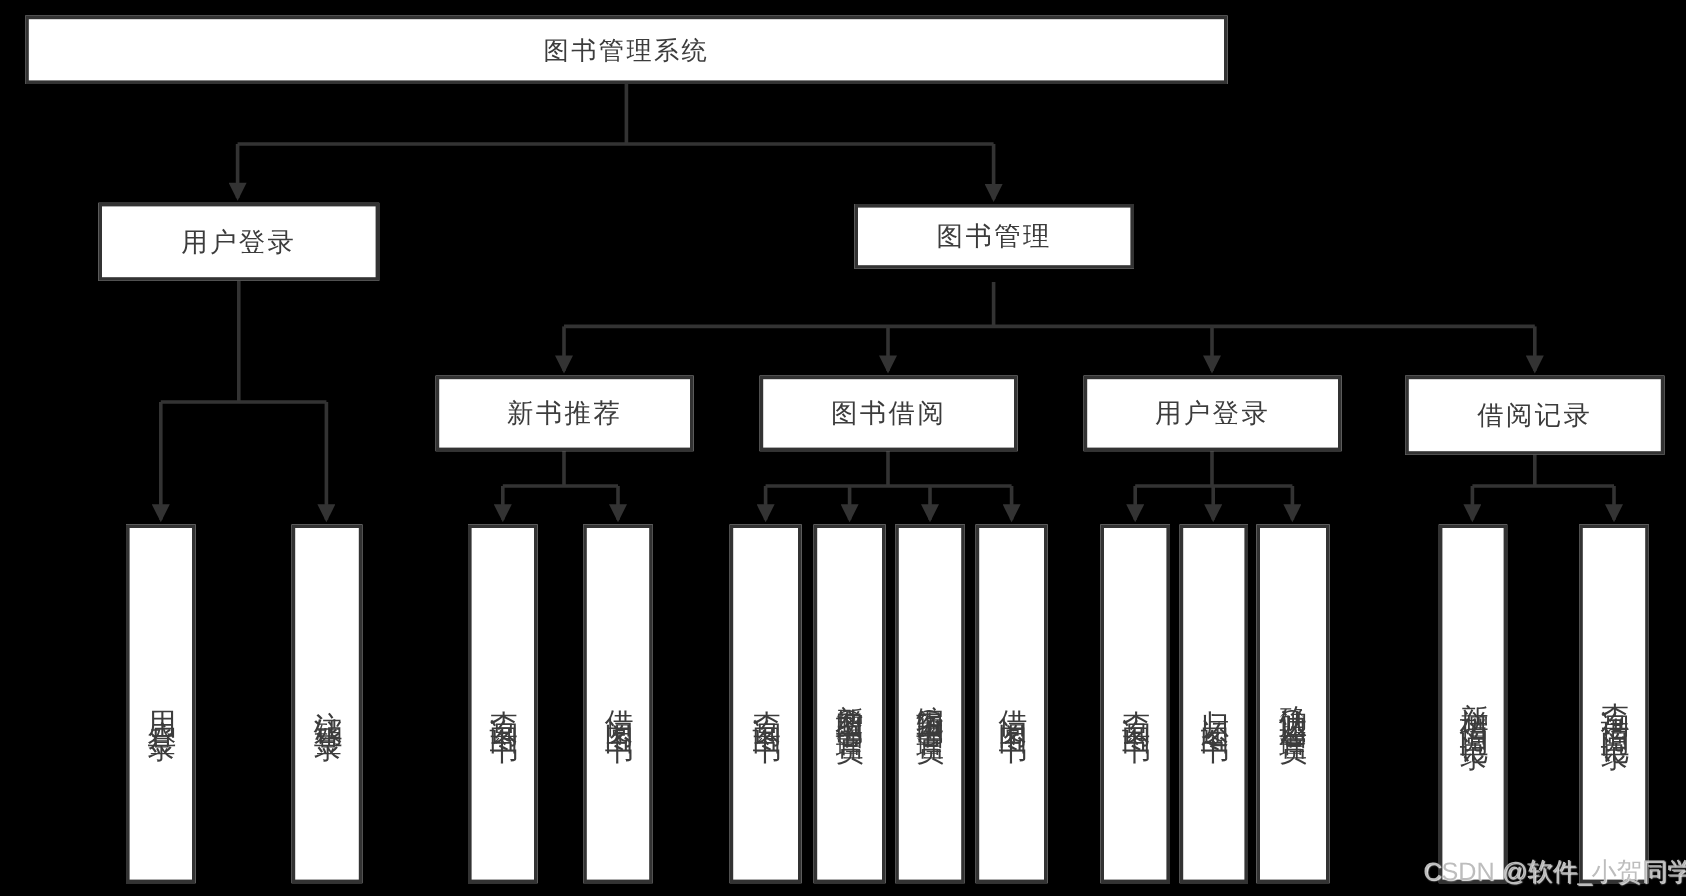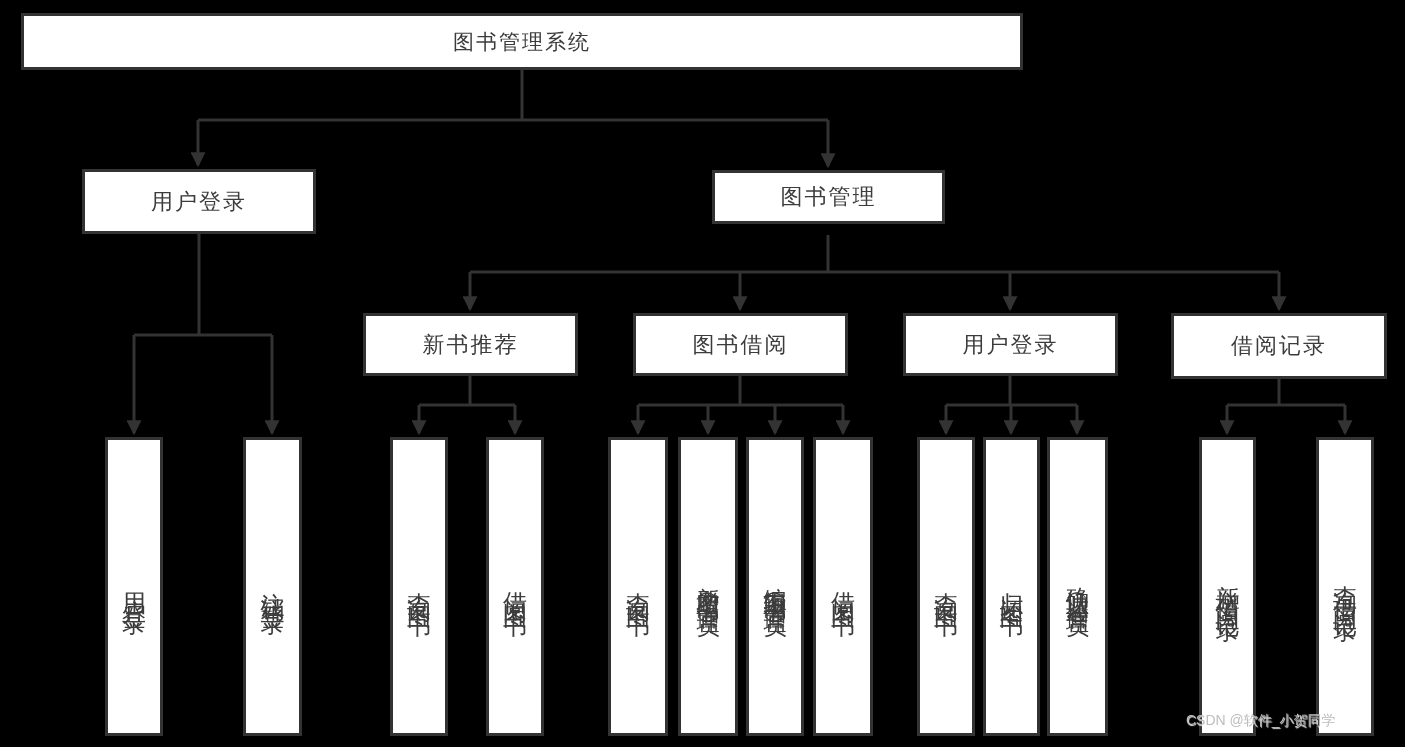--- a/index.html
+++ b/index.html
@@ -47,21 +47,21 @@
   }
   .node.v span.long {
     font-size: 23px;
     letter-spacing: 4px;
   }
   .watermark {
     position: absolute;
     left: 1186px;
     top: 712px;
     width: 215px;
-    font-size: 14px;
+    font-size: 21px;
     color: #bdbdbd;
     text-shadow: 1px 1px 1px rgba(255,255,255,0.95);
     white-space: nowrap;
     z-index: 5;
   }
 </style>
 </head>
 <body>
 
 <div class="stage">

